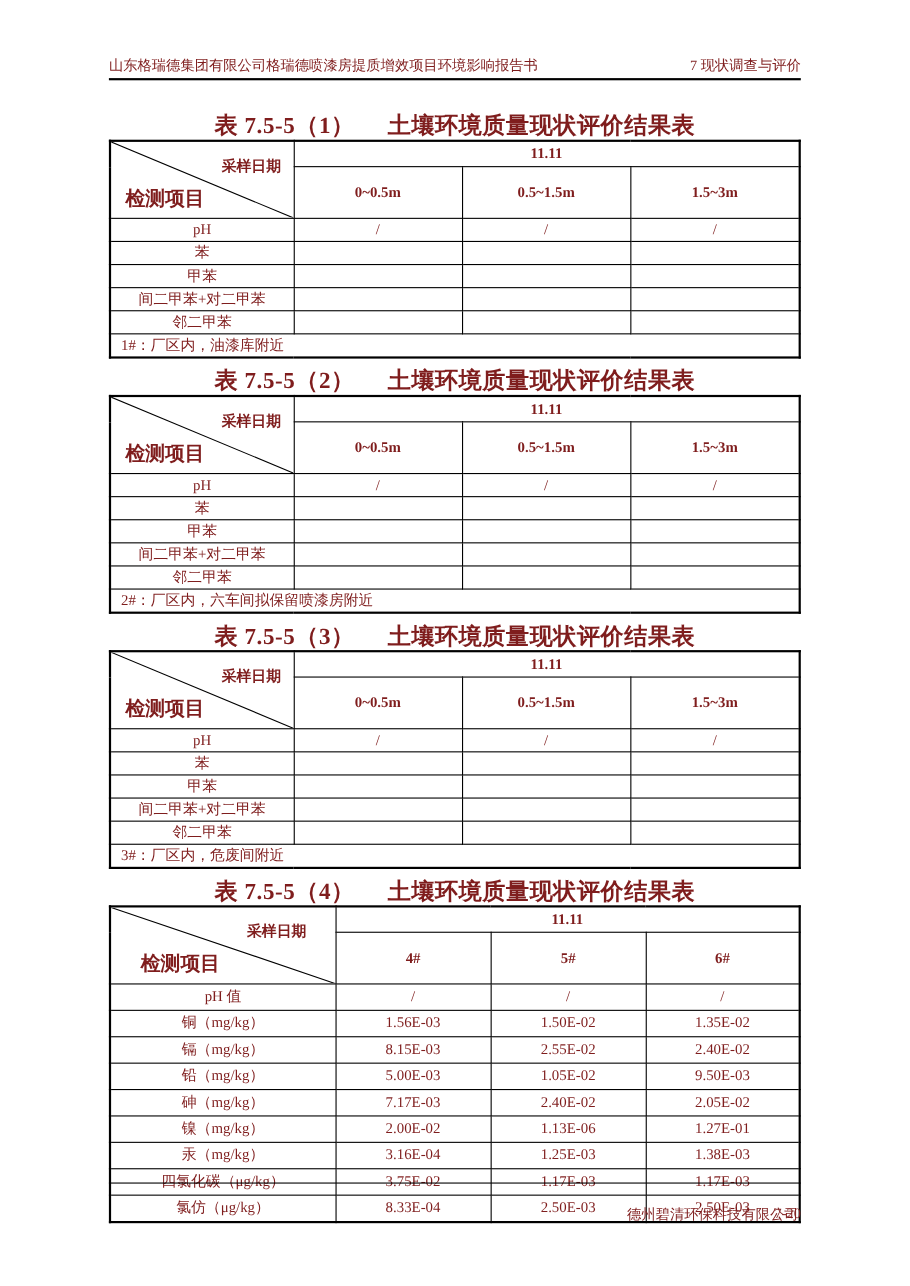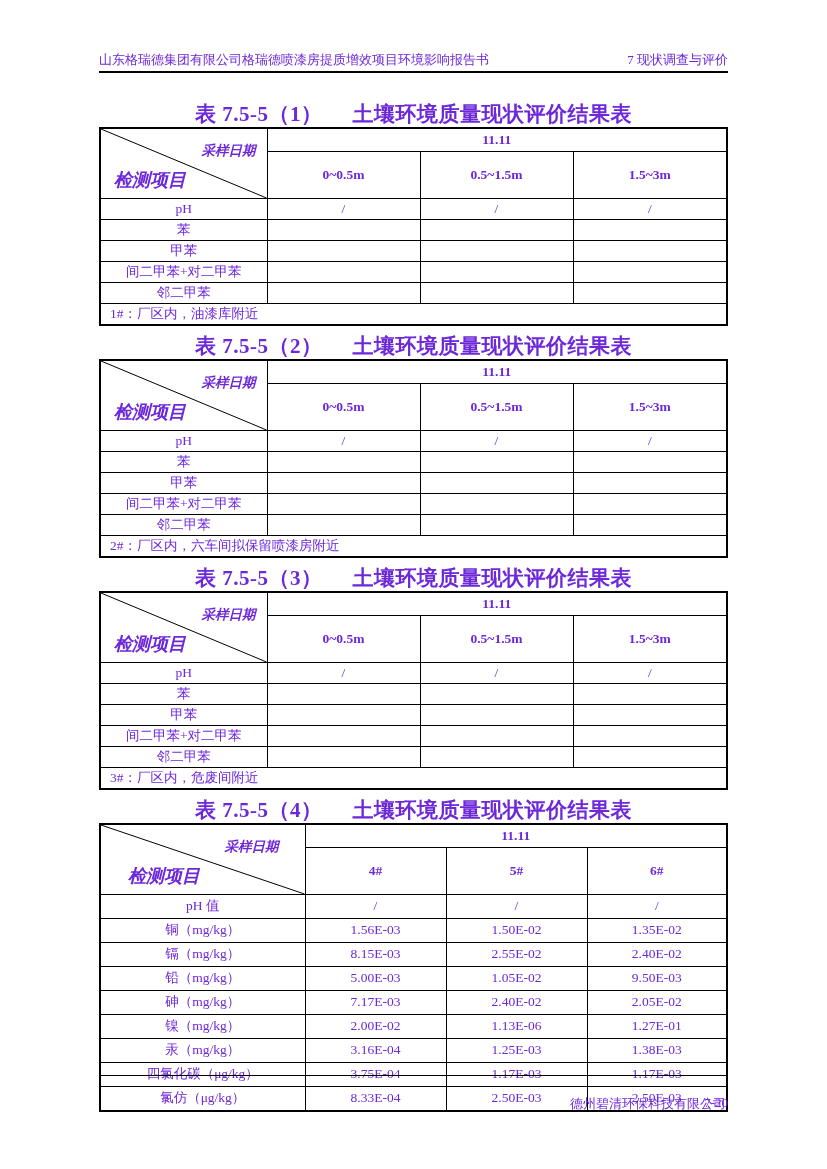--- a/index.html
+++ b/index.html
@@ -1,17 +1,17 @@
 <!DOCTYPE html>
 <html><head>
 <meta charset="utf-8">
 <style>
   html,body{margin:0;padding:0;background:#ffffff;}
   .page{
-    position:relative;width:827px;height:1169px;background:#ffffff;color:#6d28d9;
+    position:relative;width:827px;height:1169px;background:#ffffff;color:#7f1d1d;
     font-family:"Liberation Serif","DejaVu Serif",serif;overflow:hidden;
   }
   
   .doc-header{
     position:absolute;left:99px;top:52px;width:629px;
     display:flex;justify-content:space-between;align-items:flex-end;
     border-bottom:2px solid #000;padding-bottom:4px;
     font-size:13px;line-height:15px;white-space:nowrap;
   }
   
@@ -28,21 +28,21 @@
     border:2px solid #000;
   }
   th,td{border:1px solid #000;padding:0;overflow:hidden;}
   thead th{font-weight:bold;font-size:13.5px;text-align:center;}
   .date-row .date{height:22px;}
   .depth-row th{height:46px;}
   tbody td{height:20px;text-align:center;font-size:13.5px;line-height:1.1;}
   table.metals tbody td{height:23px;}
   .note-row td{text-align:left;padding-left:9px;font-size:13.5px;height:20px;}
   
-  .corner{position:relative;font-style:italic;}
+  .corner{position:relative;}
   .diag{position:absolute;left:0;top:0;width:100%;height:100%;display:block;}
   .corner-top{position:absolute;right:11px;top:13px;font-weight:bold;font-size:13.5px;}
   .corner-bottom{position:absolute;left:13px;bottom:6px;font-weight:bold;font-size:18px;}
   table.metals .corner-top{right:26px;}
   table.metals .corner-bottom{left:27px;}
   
   .doc-footer{
     position:absolute;left:99px;top:1075px;width:629px;height:50px;
     border-top:1px solid #000;font-size:13px;
   }
@@ -313,21 +313,21 @@
               <td>1.27E-01</td>
             </tr>
             <tr>
               <td class="lbl">汞（mg/kg）</td>
               <td>3.16E-04</td>
               <td>1.25E-03</td>
               <td>1.38E-03</td>
             </tr>
             <tr>
               <td class="lbl">四氯化碳（μg/kg）</td>
-              <td>3.75E-04</td>
+              <td>3.75E-02</td>
               <td>1.17E-03</td>
               <td>1.17E-03</td>
             </tr>
             <tr>
               <td class="lbl">氯仿（μg/kg）</td>
               <td>8.33E-04</td>
               <td>2.50E-03</td>
               <td>2.50E-03</td>
             </tr>
           </tbody>

